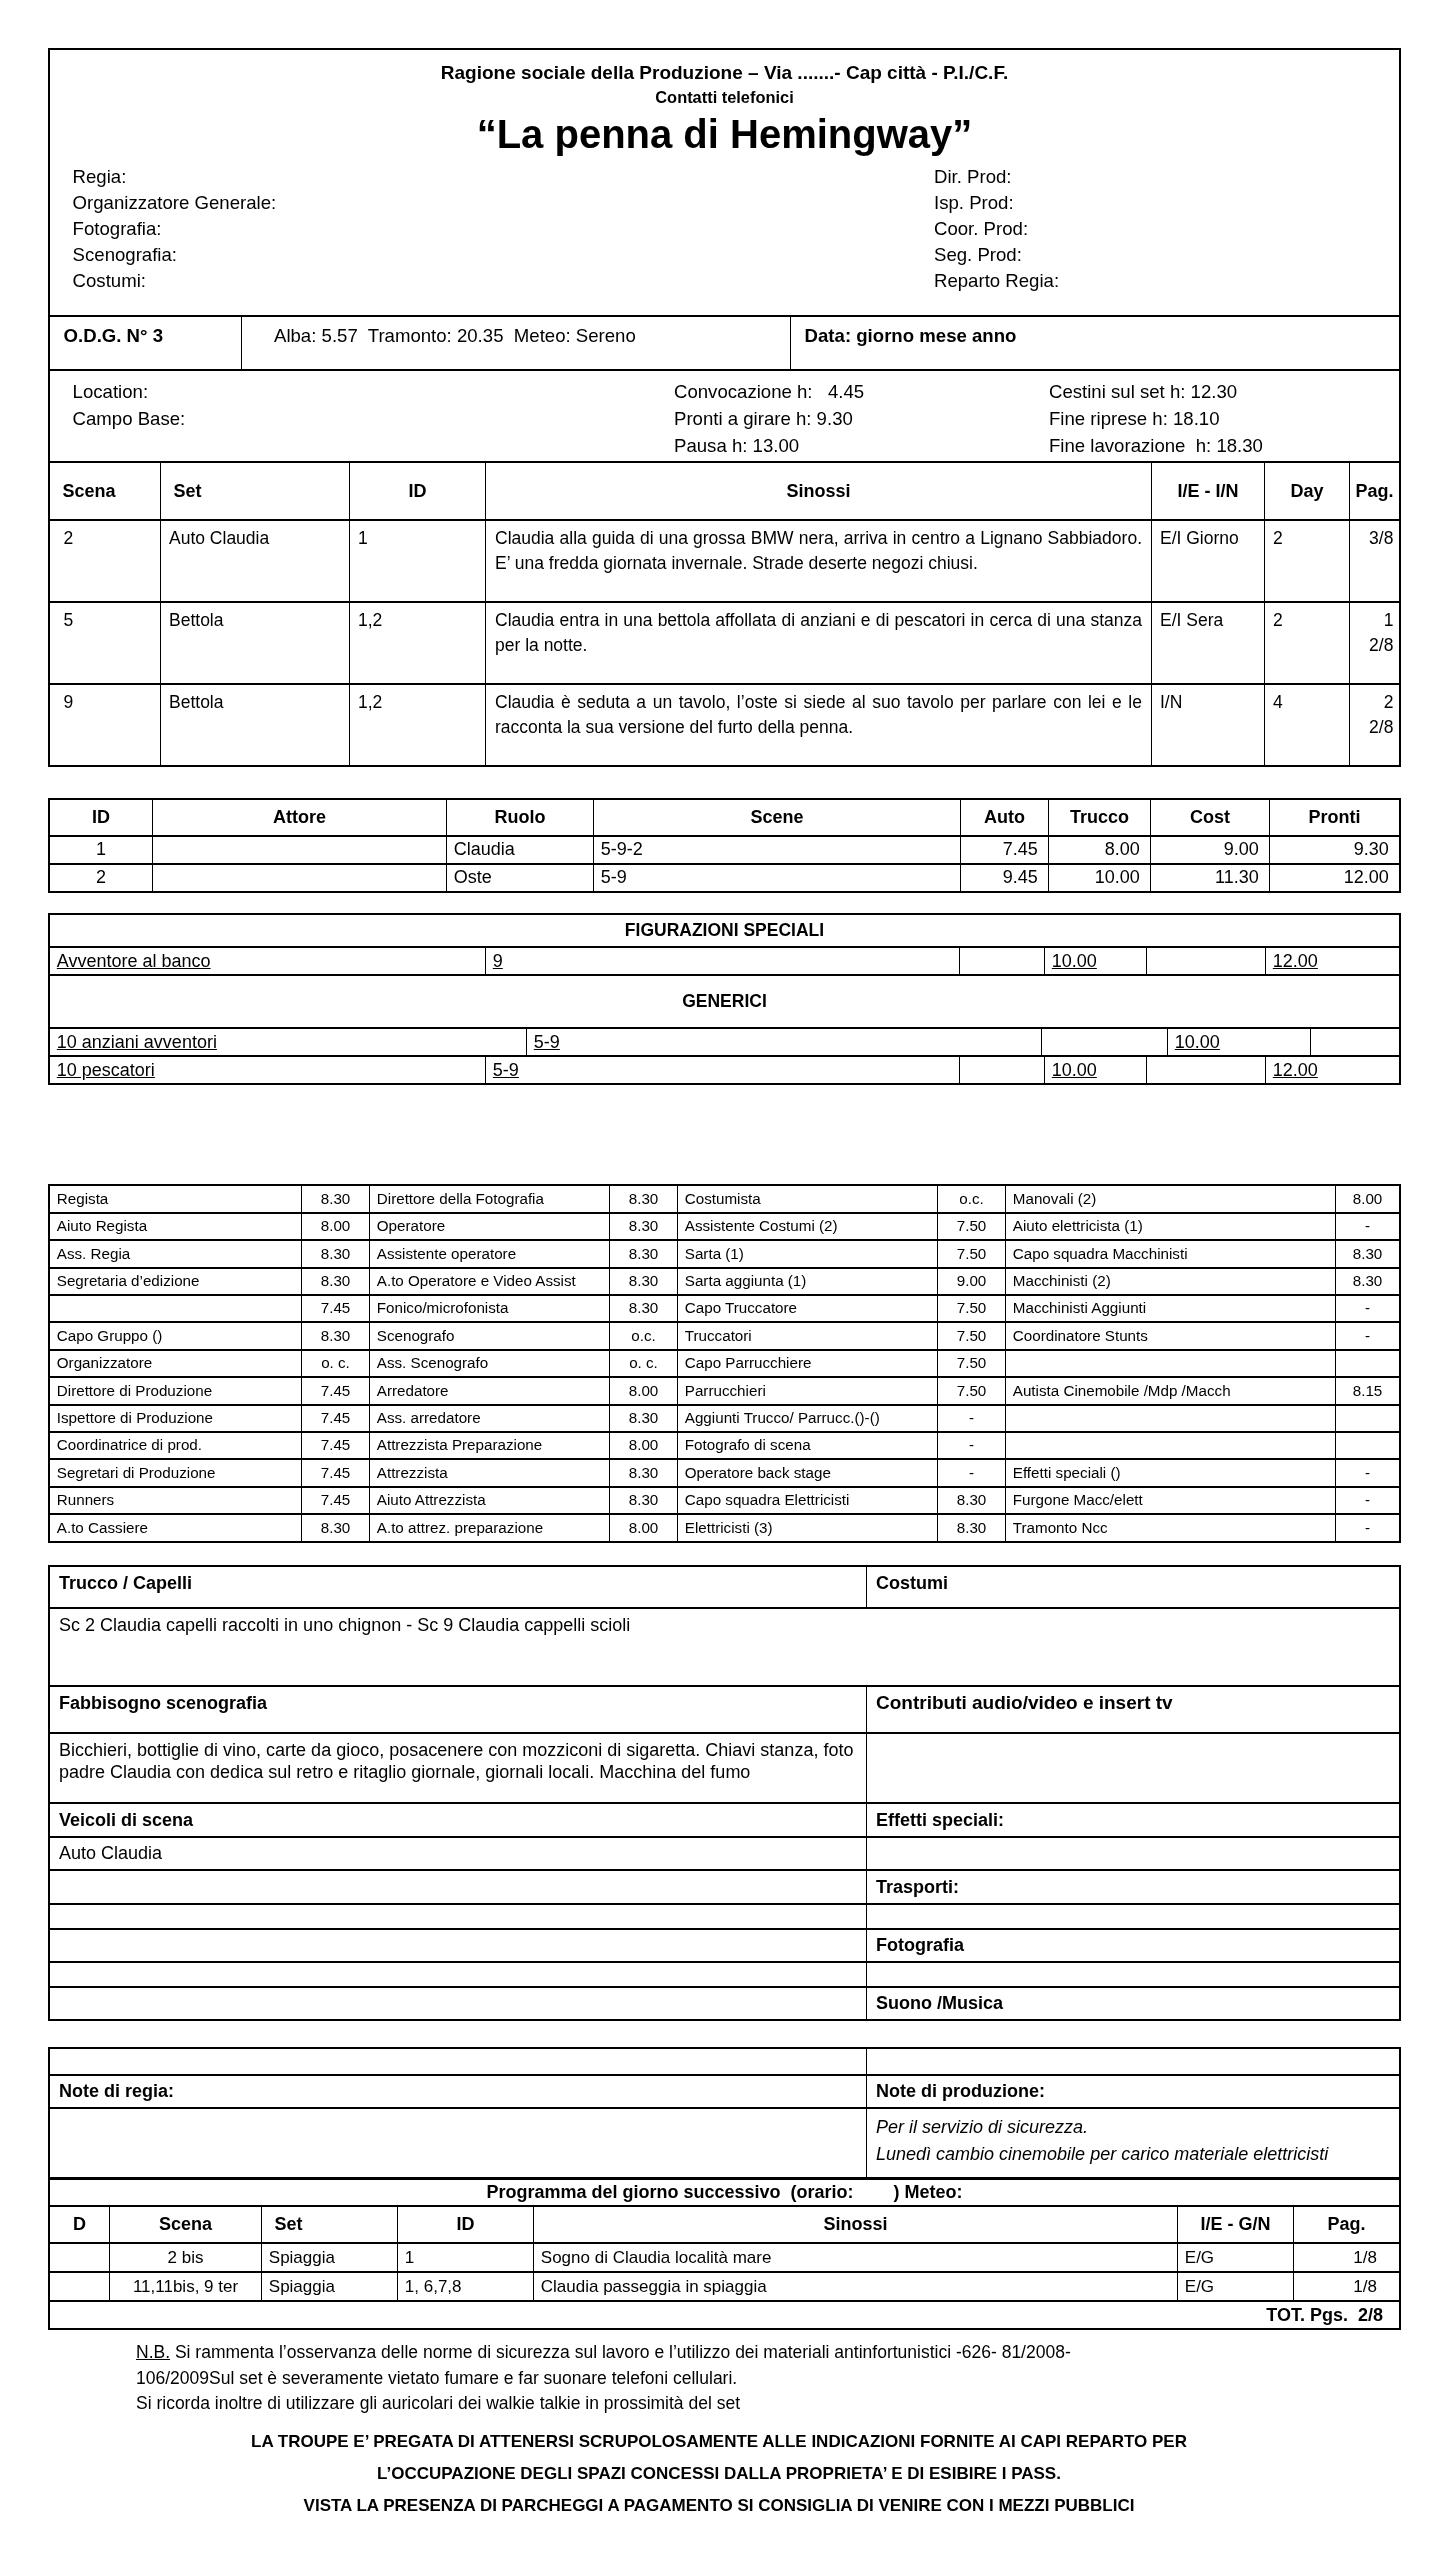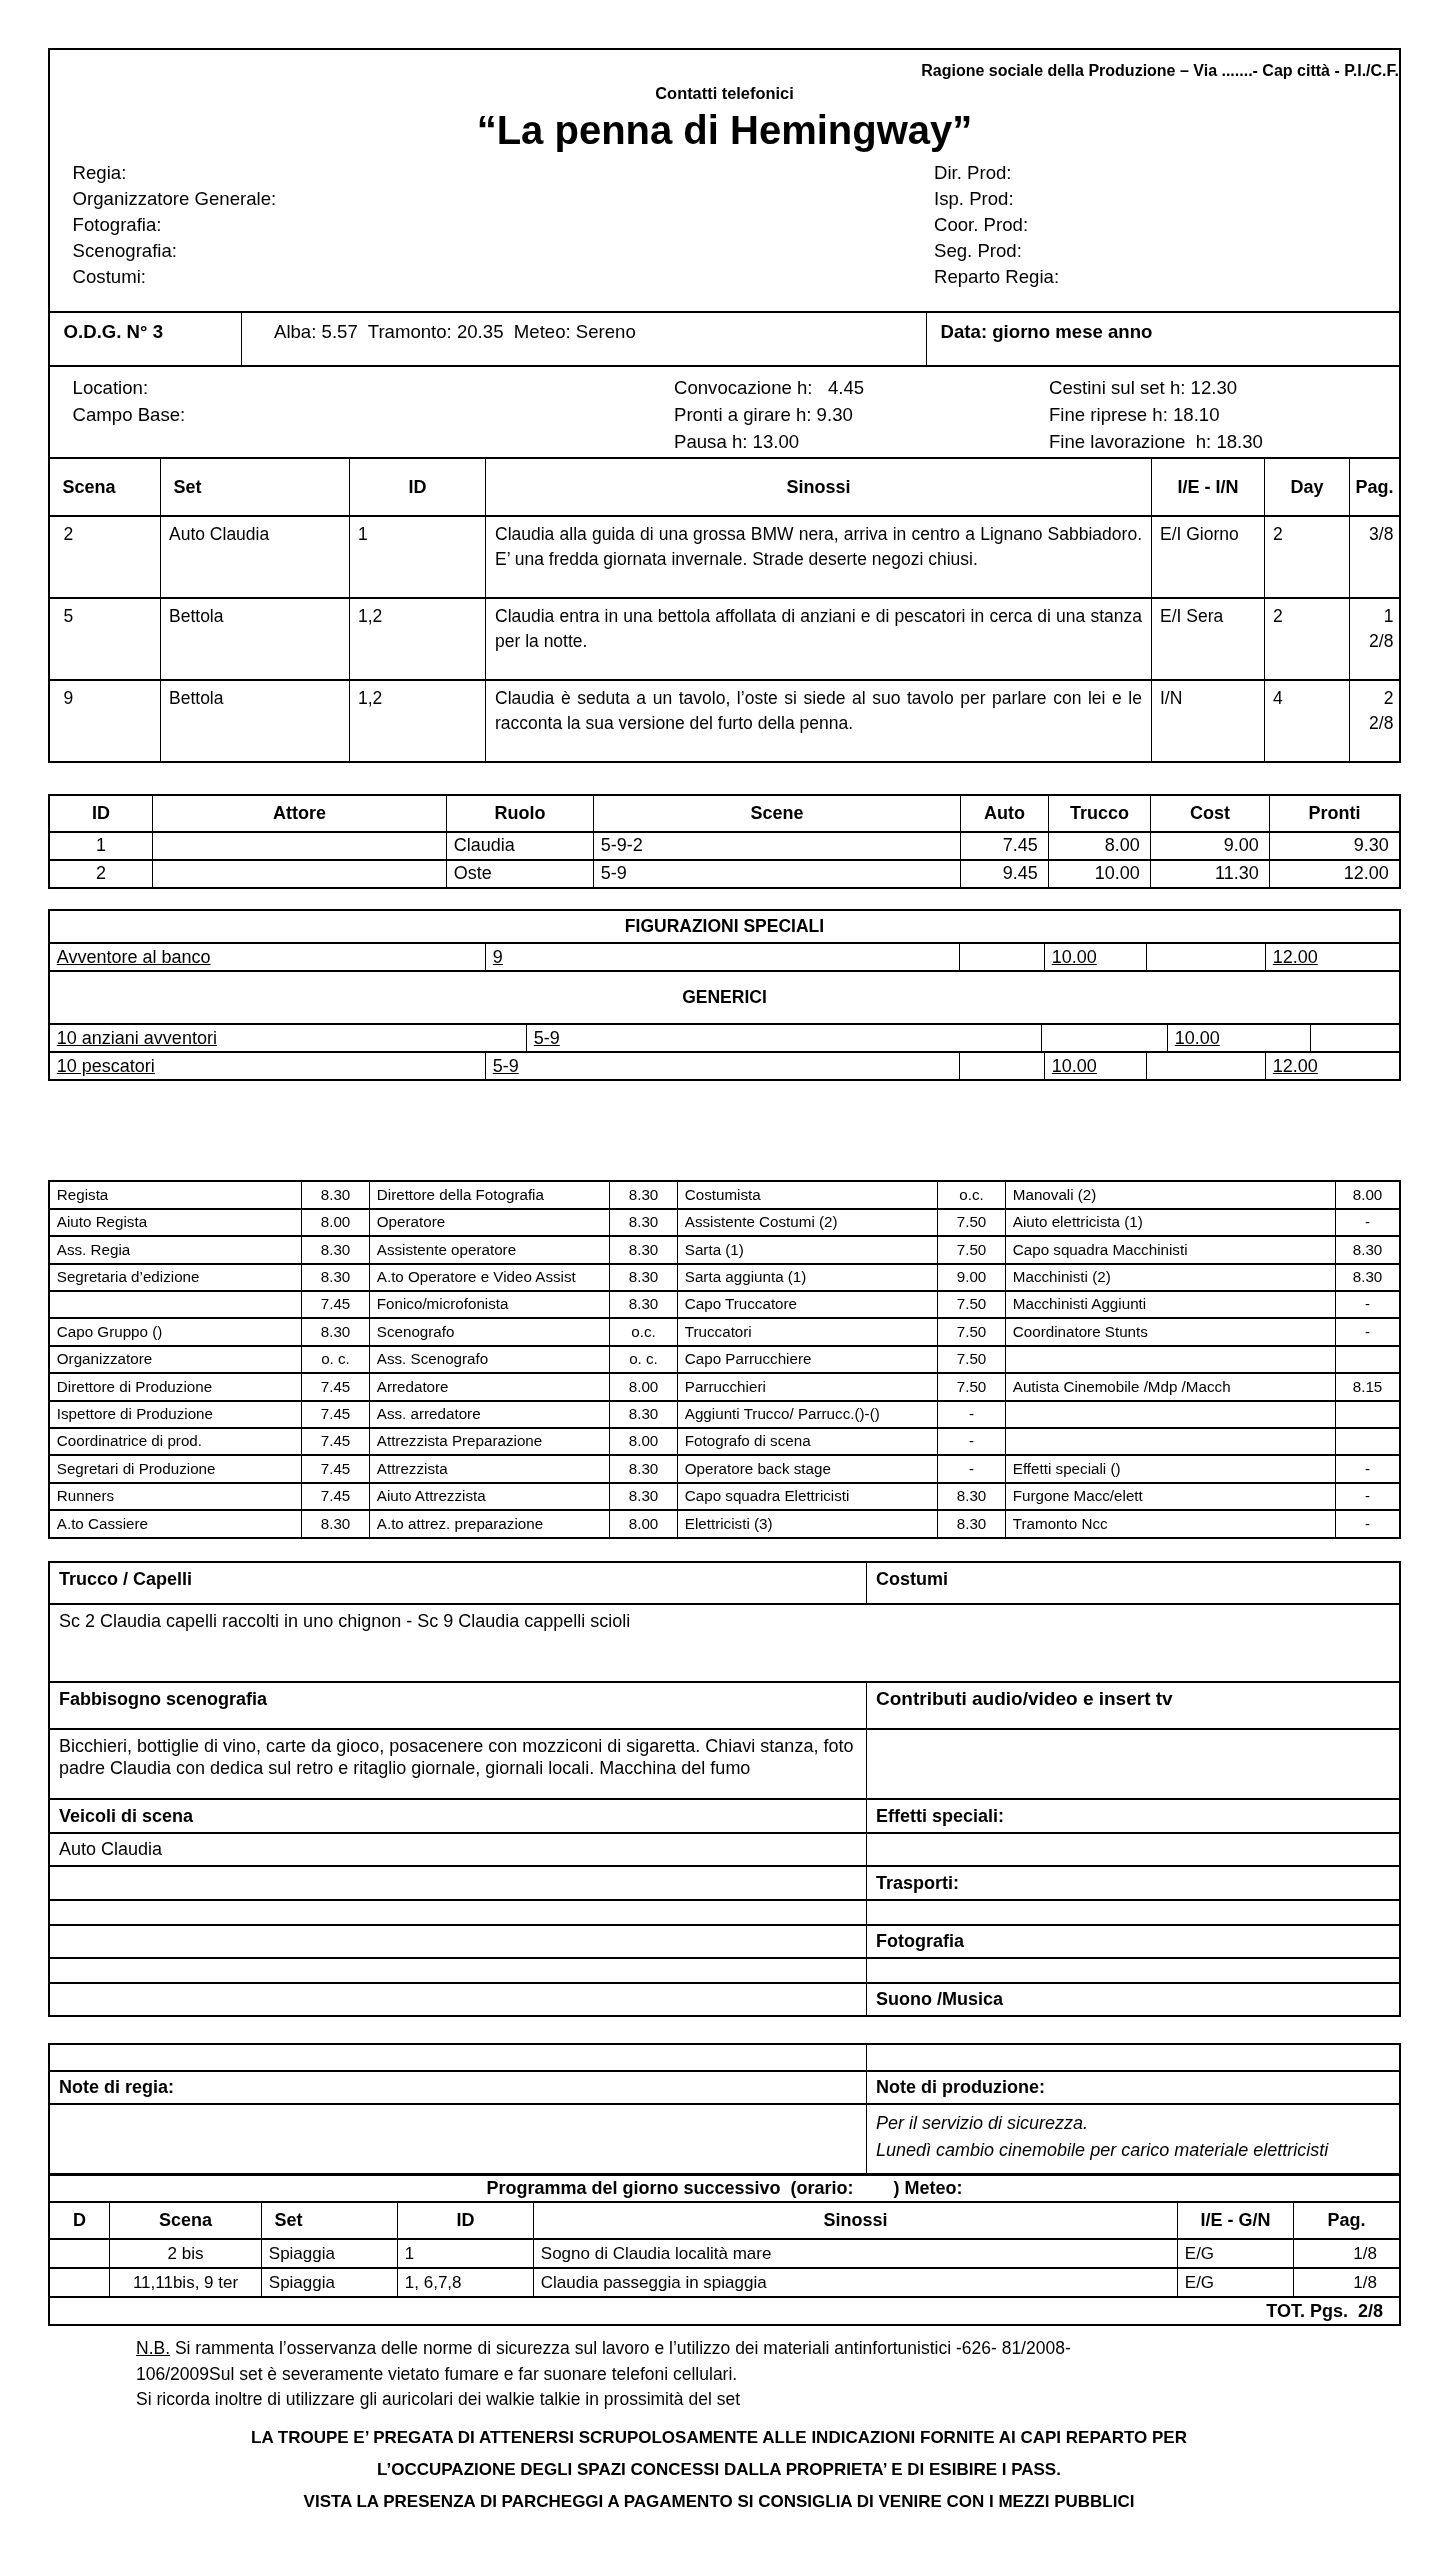--- a/index.html
+++ b/index.html
@@ -3,35 +3,35 @@
 <meta charset="utf-8">
 <style>
   html,body{margin:0;padding:0;background:#e8e8e8;}
   .page{position:relative;width:1438px;height:2563px;background:#ffffff;color:#000;
         font-family:"Liberation Sans","DejaVu Sans",sans-serif;font-size:18px;overflow:hidden;}
   .blk{margin-left:48px;width:1353px;box-sizing:border-box;}
   .pw{white-space:pre-wrap;}
 
   
   .main-box{border:2.8px solid #000;margin-top:48px;}
-  .co-line{font-size:16px;font-weight:bold;text-align:right;margin-top:12.4px;}
+  .co-line{font-size:19px;font-weight:bold;text-align:center;margin-top:12.4px;}
   .co-line2{font-size:16.4px;font-weight:bold;text-align:center;margin-top:3.4px;}
   .film-title{font-size:40px;font-weight:bold;text-align:center;margin-top:5.6px;}
   .credits{position:relative;height:151px;margin-top:6.8px;font-size:18.6px;}
   .credits-col{position:absolute;top:0;}
   .credits-col.left{left:22.6px;}
   .credits-col.right{left:884px;}
   .plain .tr{display:block;}
   .plain .td{border:none;padding:0;min-height:0;display:block;}
   .credits-col .td{line-height:26px;white-space:pre-wrap;}
 
   .odg-row{display:flex;border-top:2.8px solid #000;border-bottom:2.8px solid #000;height:52px;font-size:18.6px;}
   .odg-num{width:192px;box-sizing:border-box;border-right:1.7px solid #000;padding:8px 0 0 13.6px;font-weight:bold;}
   .odg-info{flex:1;padding:8px 0 0 32px;white-space:pre-wrap;}
-  .odg-date{width:473px;box-sizing:border-box;border-left:1.7px solid #000;padding:8px 0 0 13.6px;font-weight:bold;}
+  .odg-date{width:609px;box-sizing:border-box;border-left:1.7px solid #000;padding:8px 0 0 13.6px;font-weight:bold;}
 
   .loc-row{position:relative;height:90px;font-size:18.6px;}
   .loc-left{position:absolute;left:22.6px;top:6.8px;font-weight:normal;}
   .loc-mid{position:absolute;left:624px;top:6.8px;}
   .loc-right{position:absolute;left:999px;top:6.8px;}
   .loc-row .td{line-height:27px;white-space:pre-wrap;}
 
   
   .tr{display:grid;}
   .td{box-sizing:border-box;border-left:1.7px solid #000;padding:2.8px 6.8px;min-height:25.4px;

